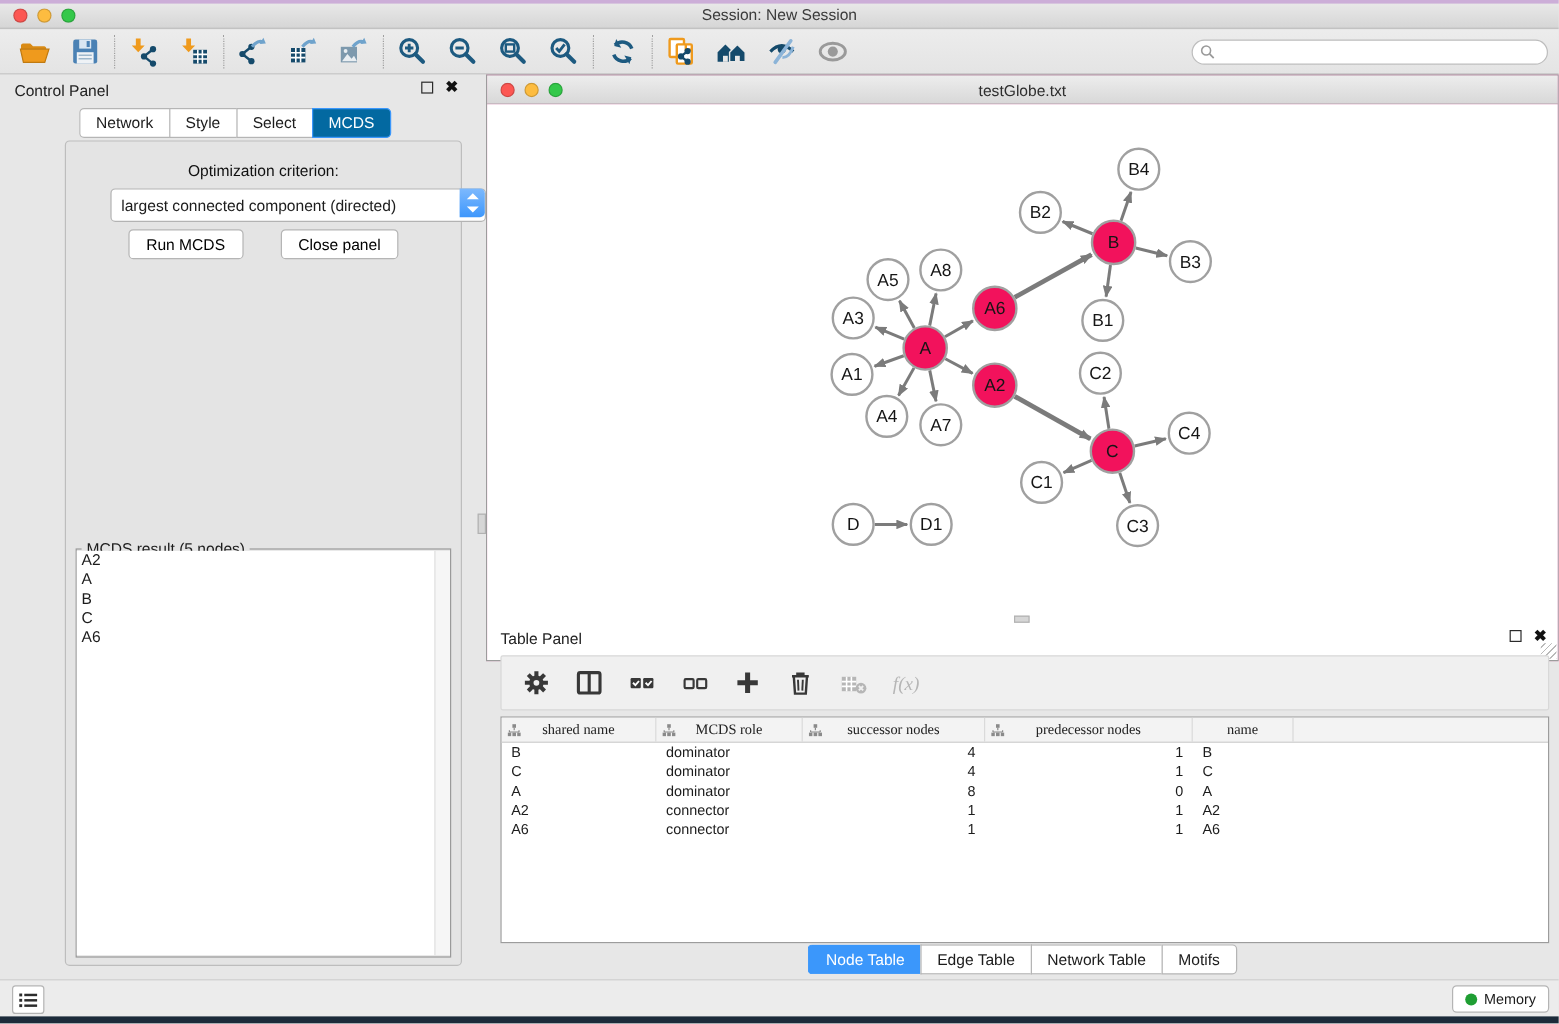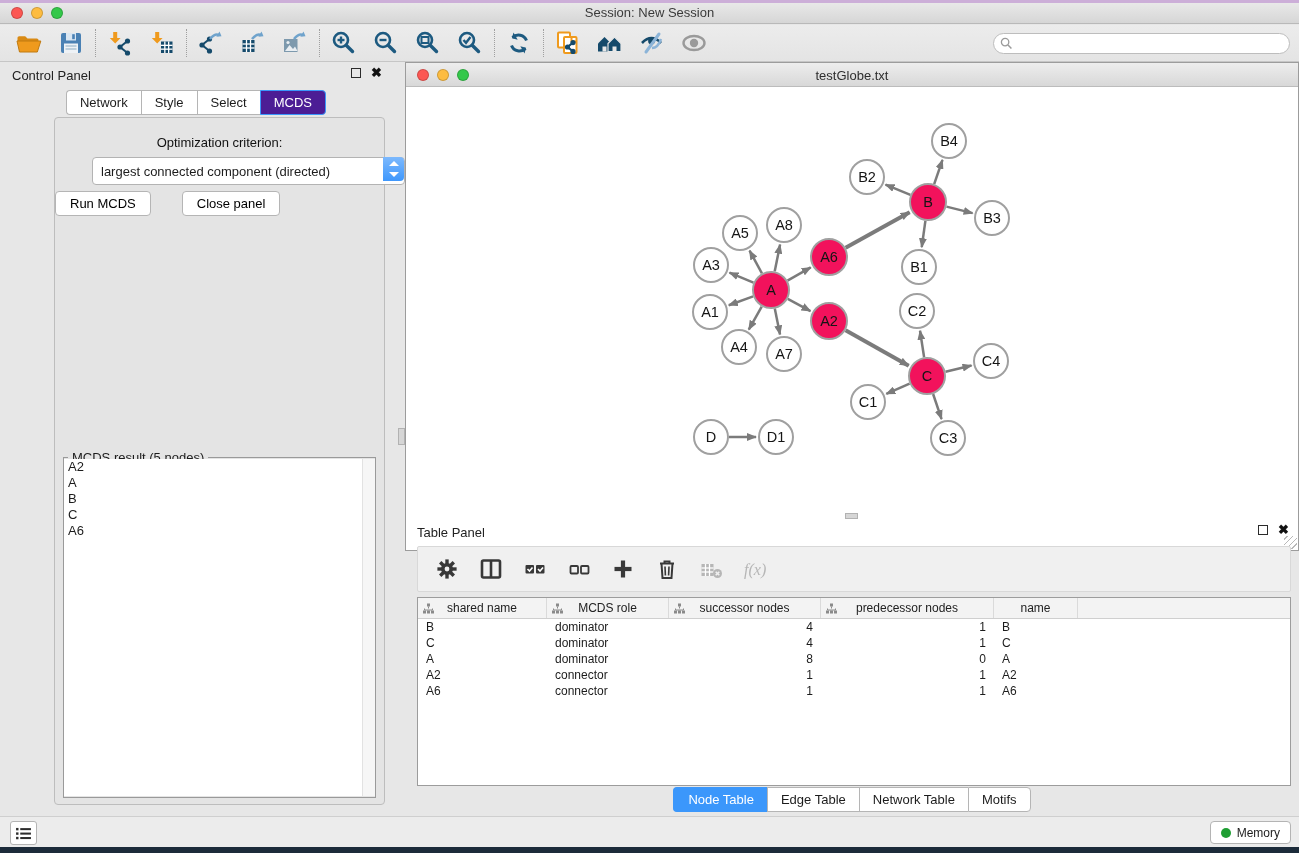--- a/index.html
+++ b/index.html
@@ -32,33 +32,33 @@
   #control-panel { position:absolute; left:0; top:62px; width:392px; height:748px; }
   .panel-header { position:relative; height:26px; }
   .panel-title { position:absolute; left:12px; top:6px; font-size:13px; color:#222; }
   .panel-icons { position:absolute; right:10px; top:6px; display:flex; gap:10px; align-items:center; }
   .float-icon { width:10px; height:10px; border:1.6px solid #2b2b2b; display:inline-block; cursor:pointer; }
   .close-icon { font-size:13px; font-weight:bold; color:#111; line-height:10px; cursor:pointer; }
   #cp-tabs { position:absolute; left:0; top:28px; width:100%; display:flex; justify-content:center; }
   .cp-tab { font-size:13px; padding:4px 13px; background:#fff; border:1px solid #b5b5b5; border-right:none; cursor:pointer; }
   .cp-tab:first-child { border-radius:4px 0 0 4px; }
   .cp-tab:last-child { border-right:1px solid #b5b5b5; border-radius:0 4px 4px 0; }
-  .cp-tab.selected { background:#4c1d95; color:#fff; border-color:#3b97fb; }
+  .cp-tab.selected { background:#0369a1; color:#fff; border-color:#3b97fb; }
   #cp-body { position:absolute; left:6px; right:7px; top:55px; bottom:5px;
     border:1px solid #bdbdbd; border-radius:4px; background:#e4e4e4;margin-left:48px; }
   #opt-label { position:absolute; left:0; right:0; top:17px; text-align:center; font-size:13px; color:#111; }
   #criterion-select { position:absolute; left:37px; top:39px; width:313px; height:28px; background:#fff;
     border:1px solid #b3b3b3; border-radius:4px; font-size:13px; display:flex; align-items:center;
     padding-left:8px; cursor:pointer; }
   #criterion-stepper { position:absolute; right:0; top:-1px; width:21px; height:24px;
     background:linear-gradient(#7db9fd,#3e97fc); border-radius:0 4px 4px 0; }
   #criterion-stepper i { position:absolute; left:5.5px; width:0; height:0; border-left:5px solid transparent; border-right:5px solid transparent; }
   #criterion-stepper i.up { top:4px; border-bottom:5px solid #fff; }
   #criterion-stepper i.down { bottom:4px; border-top:5px solid #fff; }
-  #cp-buttons { position:absolute; left:0; right:0; top:73px; display:flex; gap:31px; }
+  #cp-buttons { position:absolute; left:0; right:0; top:73px; display:flex; justify-content:center; gap:31px; }
   .cp-btn { background:#fff; border:1px solid #b5b5b5; border-radius:4px; font-size:13px; padding:4px 14px; cursor:pointer; }
   #result-group { position:absolute; left:8px; right:8px; top:339px; bottom:6px;
     border:1px solid #9a9a9a; }
   #result-legend { position:absolute; left:4px; top:-8px; background:#e4e4e4; padding:0 4px; font-size:13px; }
   #result-list { position:absolute; left:0; right:13px; top:1px; bottom:1px; background:#fff; overflow:hidden; }
   #result-scroll { position:absolute; right:0; top:1px; bottom:1px; width:13px; background:#f6f6f6; border-left:1px solid #e2e2e2; cursor:pointer; }
   .result-item { font-size:13px; line-height:16px; padding-left:4px; }
 
   
   #network-frame { position:absolute; left:405px; top:62px; width:894px; height:489px;
@@ -75,21 +75,21 @@
   #split-h { left:845px; top:513px; width:13px; height:6px; }
 
   
   #table-panel { position:absolute; left:405px; top:519px; width:894px; height:297px; }
   #tp-toolbar { position:absolute; left:12px; right:8px; top:27px; height:46px;
     background:#f0f0f0; border:1px solid #d8d8d8; border-radius:2px;
     display:flex; align-items:center; gap:10px; padding-left:12px; }
   .tp-btn { width:34px; height:34px; background:none; border:none; display:flex; align-items:center; justify-content:center; cursor:pointer; }
   .tp-btn svg { width:24px; height:24px; }
   #tp-table { position:absolute; left:12px; right:8px; top:78px; bottom:30px; background:#fff; border:1px solid #9c9c9c; overflow:hidden; }
-  .thead { display:flex; height:21px; background:#f3f3f3; border-bottom:1px solid #cfcfcf; }
+  .thead { display:flex; height:21px; background:#f3f3f3; border-bottom:1px solid #cfcfcf;font-family:Liberation Serif, serif; }
   .th { position:relative; display:flex; align-items:center; justify-content:center; font-size:12px; color:#222;
     border-right:1px solid #dadada; cursor:pointer; }
   .th .hicon { position:absolute; left:5px; top:5px; }
   .trow { display:flex; height:16px; }
   .td { font-size:12px; line-height:16px; padding:0 8px; white-space:nowrap; overflow:hidden; }
   .td.r { text-align:right; }
   #tp-tabs { position:absolute; left:0; right:0; top:268px; display:flex; justify-content:center; }
   .tp-tab { font-size:13px; padding:4px 13px; background:#fff; border:1px solid #b5b5b5; border-right:none; cursor:pointer; }
   .tp-tab:first-child { border-radius:4px 0 0 4px;padding-left:14px; }
   .tp-tab:last-child { border-right:1px solid #b5b5b5; border-radius:0 4px 4px 0; }

